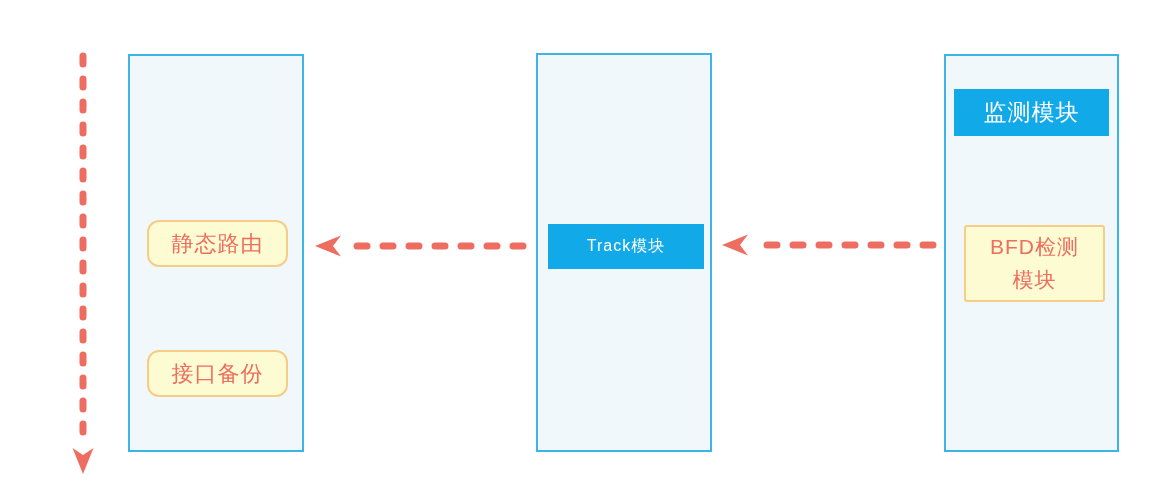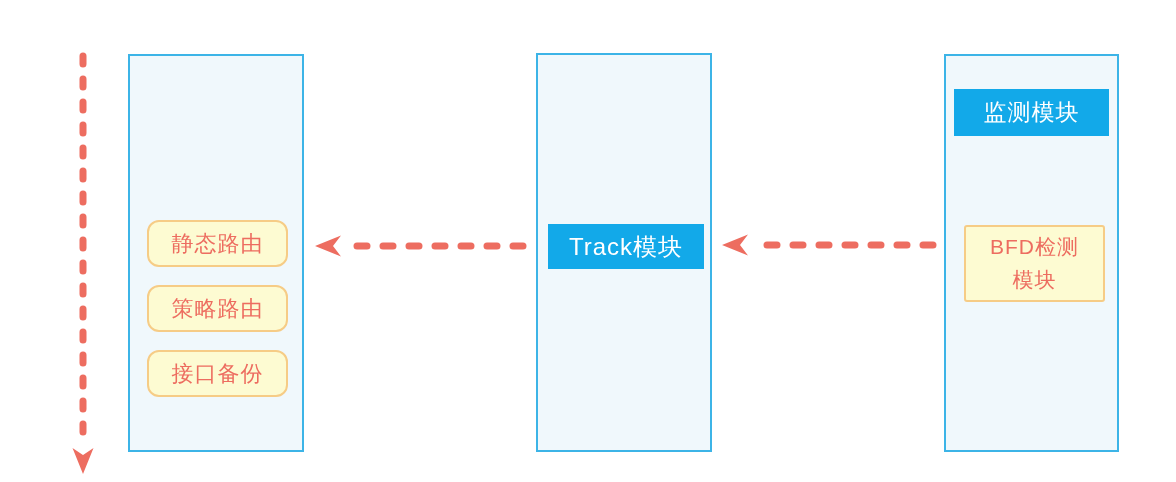--- a/index.html
+++ b/index.html
@@ -30,21 +30,21 @@
     background: var(--header-blue, #12a9e9);
     color: #ffffff;
     display: flex;
     align-items: center;
     justify-content: center;
     font-size: 23px;
     letter-spacing: 1px;
     box-sizing: border-box;
   }
   .hdr-app     { left: 8px;  top: 34px;  width: 154px; height: 44px; }
-  .lbl-track   { left: 10px; top: 169px; width: 156px; height: 45px; font-size: 24px; }
+  .lbl-track   { left: 10px; top: 169px; width: 156px; height: 45px; font-size: 16px; }
   .hdr-monitor { left: 8px;  top: 33px;  width: 155px; height: 47px; }
 
   .pill {
     position: absolute;
     left: 17px;
     width: 141px;
     height: 47px;
     background: var(--pill-fill, #fdfbd2);
     border: 2px solid var(--pill-border, #f6cc86);
     border-radius: 12px;
@@ -98,21 +98,20 @@
 
 <div class="canvas">
 
   <svg class="arrow-svg" style="left:69px; top:50px;" width="28" height="432" viewBox="0 0 28 432">
     <line class="arrow-dash v-dash" x1="14" y1="6" x2="14" y2="394"></line>
     <polygon class="arrow-head" points="14,424 3.5,398 14,405 24.5,398"></polygon>
   </svg>
 
   <div class="col-box box-app">
     <div class="pill pill-1">静态路由</div>
-    <div class="pill pill-2">策略路由</div>
     <div class="pill pill-3">接口备份</div>
   </div>
 
   <svg class="arrow-svg" style="left:309px; top:232px;" width="220" height="28" viewBox="0 0 220 28">
     <line class="arrow-dash h-dash" x1="214" y1="14" x2="36" y2="14"></line>
     <polygon class="arrow-head" points="6,14 32,3.5 24,14 32,24.5"></polygon>
   </svg>
 
   <div class="col-box box-track">
     <div class="blue-label lbl-track">Track模块</div>

